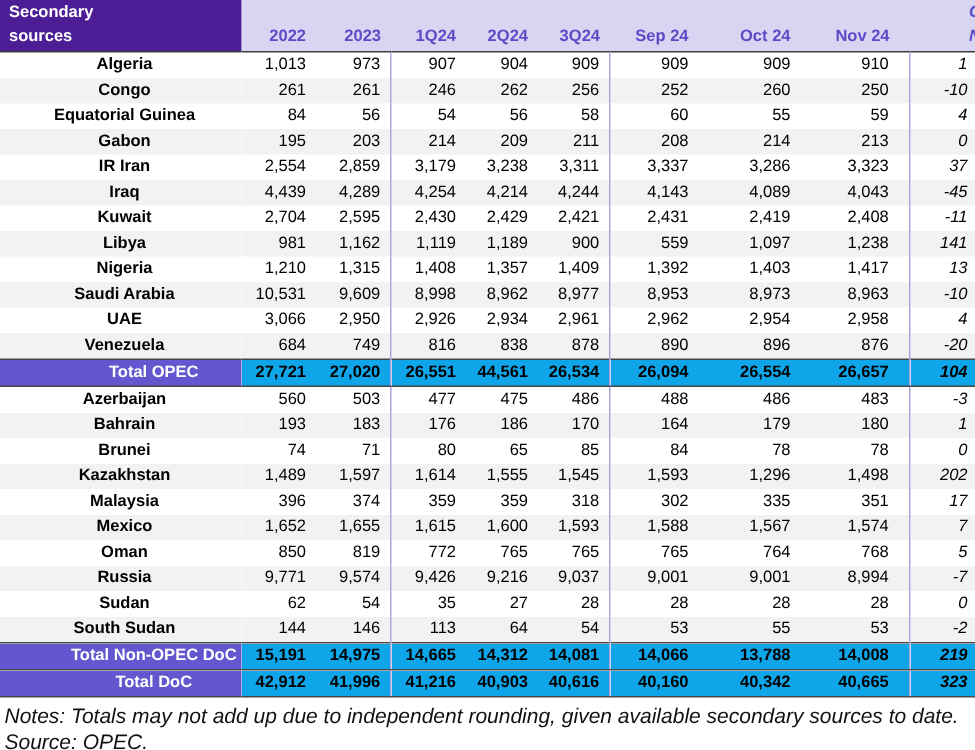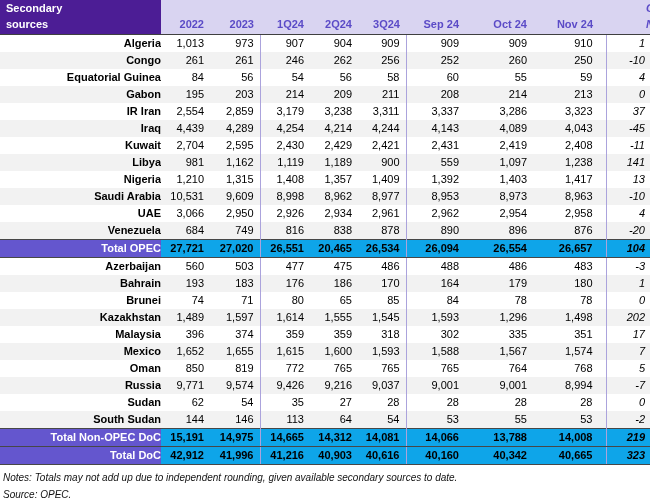--- a/index.html
+++ b/index.html
@@ -23,31 +23,31 @@
     border-bottom:1px solid #3F3F3F;
   }
   thead th .l1 { height:16px; line-height:16px; }
   thead th .l2 { height:17px; line-height:17px; }
   th.corner {
     background:#4c1d95; color:#ffffff; text-align:left; padding:0 0 1px 6px;
   }
   th.chg .l1, th.chg .l2 { font-style:italic;margin-left:40px; }
   th.wide, td.wide { padding-right:13px; }
   
-  td.label-cell { font-weight:bold; text-align:right; padding:0 0 0 5px; color:#000; }
+  td.label-cell { font-weight:bold; text-align:center; padding:0 0 0 5px; color:#000; }
   td.num { text-align:right; color:#000; }
   tr.stripe td { background:#F2F2F2; }
   td.sep { border-right:1px solid #ABA3DC; }
   td.change { font-style:italic; padding-right:5px; }
   tr.total-row td { border-top:1px solid #474747; border-bottom:1px solid #474747; }
   tr.total-row td.label-cell { background:#6456CE; color:#ffffff;padding-left:44px; }
   tr.total-row td.num { background:#0ea5e9; font-weight:bold; }
   
   .notes-block { padding:6px 4px 0 3px; }
-  .note-line { font-style:italic; font-size:10px; line-height:13px; color:#111; }
+  .note-line { font-style:italic; font-size:14px; line-height:13px; color:#111; }
   .source-line { margin-top:4px;font-style:italic; }
 </style>
 </head>
 <body>
 
 <table>
   <colgroup>
     <col style="width:161px">
       <col style="width:49px">
       <col style="width:50px">
@@ -238,21 +238,21 @@
         <td class="num wide">890</td>
         <td class="num wide">896</td>
         <td class="num sep wide">876</td>
         <td class="num change">-20</td>
       </tr>
       <tr class="total-row">
         <td class="label-cell">Total  OPEC</td>
         <td class="num">27,721</td>
         <td class="num sep">27,020</td>
         <td class="num">26,551</td>
-        <td class="num">20,465</td>
+        <td class="num">44,561</td>
         <td class="num sep">26,534</td>
         <td class="num wide">26,094</td>
         <td class="num wide">26,554</td>
         <td class="num sep wide">26,657</td>
         <td class="num change">104</td>
       </tr>
       <tr>
         <td class="label-cell">Azerbaijan</td>
         <td class="num">560</td>
         <td class="num sep">503</td>

